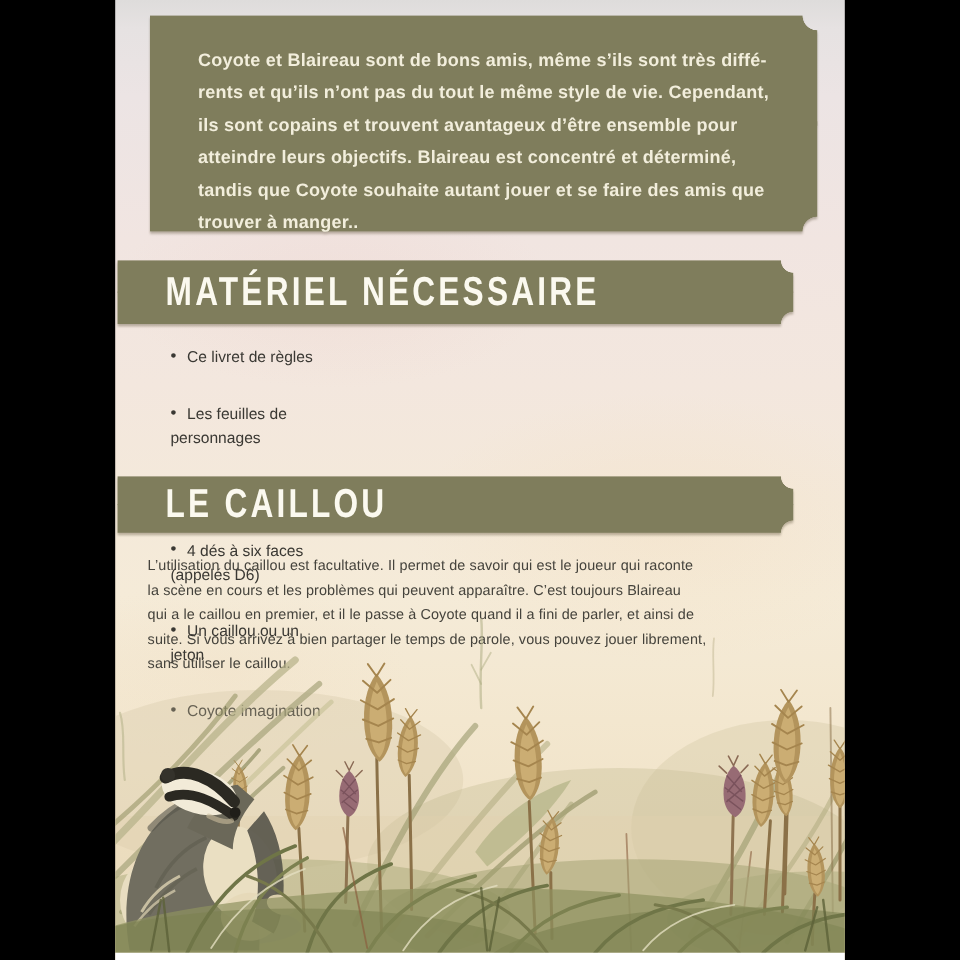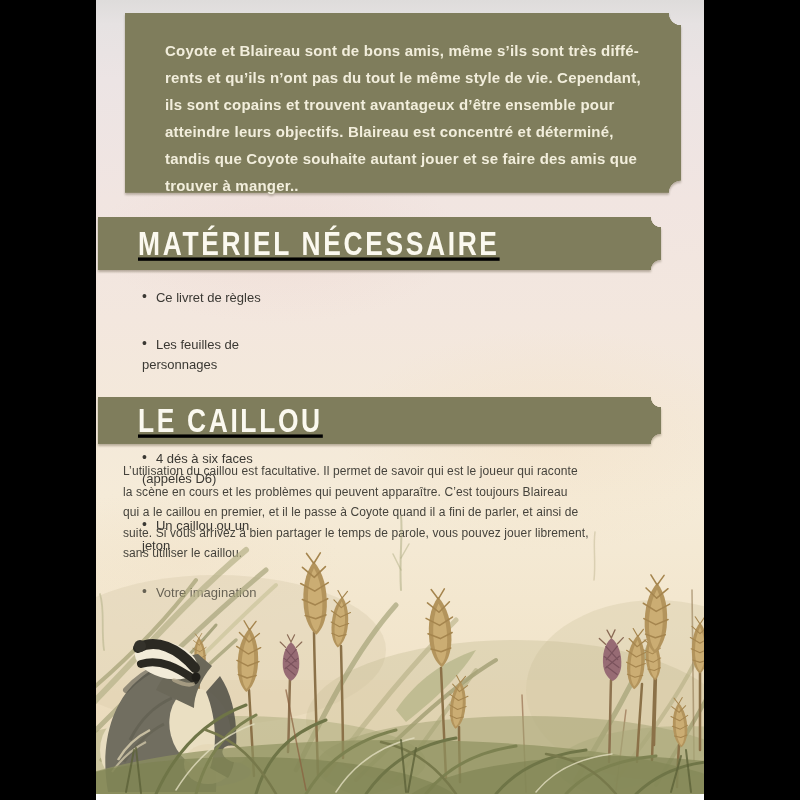--- a/index.html
+++ b/index.html
@@ -26,21 +26,20 @@
   }
   .plaque.intro{
     background:
       radial-gradient(circle at 100% 0%, rgba(0,0,0,0) 12px, #7f7d5c 12.5px) right top/100% 51% no-repeat,
       radial-gradient(circle at 100% 100%, rgba(0,0,0,0) 12px, #7f7d5c 12.5px) right bottom/100% 51% no-repeat;
   }
   .plaque.header{
     background:
       radial-gradient(circle at 100% 0%, rgba(0,0,0,0) 10px, #7f7d5c 10.5px) right top/100% 51% no-repeat,
       radial-gradient(circle at 100% 100%, rgba(0,0,0,0) 10px, #7f7d5c 10.5px) right bottom/100% 51% no-repeat;
-    text-decoration: underline;
   }
   #intro-banner{
     left:6px;top:13px;width:556px;height:180px;
     padding:24px 20px 0 40px;
     color:#f2eedc;font-size:15px;line-height:27px;font-weight:600;
     letter-spacing:.2px;white-space:pre;margin-left:23px;
   }
   .section-banner{left:2px;width:563px;display:flex;align-items:center;padding-left:40px;}
   #materiel-banner{top:217px;height:53px;}
   #caillou-banner{top:397px;height:47px;}
@@ -93,21 +92,21 @@
 personnages</span></div>
     </div>
     <div class="list-col c2">
       <div class="list-item"><span class="bullet">•</span><span>Un crayon</span></div>
       <div class="list-item"><span class="bullet">•</span><span>4 dés à six faces
 (appelés D6)</span></div>
     </div>
     <div class="list-col c3">
       <div class="list-item"><span class="bullet">•</span><span>Un caillou ou un
 jeton</span></div>
-      <div class="list-item"><span class="bullet">•</span><span>Votre imagination</span></div>
+      <div class="list-item"><span class="bullet">•</span><span>Coyote imagination</span></div>
     </div>
   </div>
 
   <div id="caillou-banner" class="plaque header section-banner">
     <span class="section-title">LE CAILLOU</span>
   </div>
 
   <div id="caillou-text">L’utilisation du caillou est facultative. Il permet de savoir qui est le joueur qui raconte
 la scène en cours et les problèmes qui peuvent apparaître. C’est toujours Blaireau
 qui a le caillou en premier, et il le passe à Coyote quand il a fini de parler, et ainsi de

